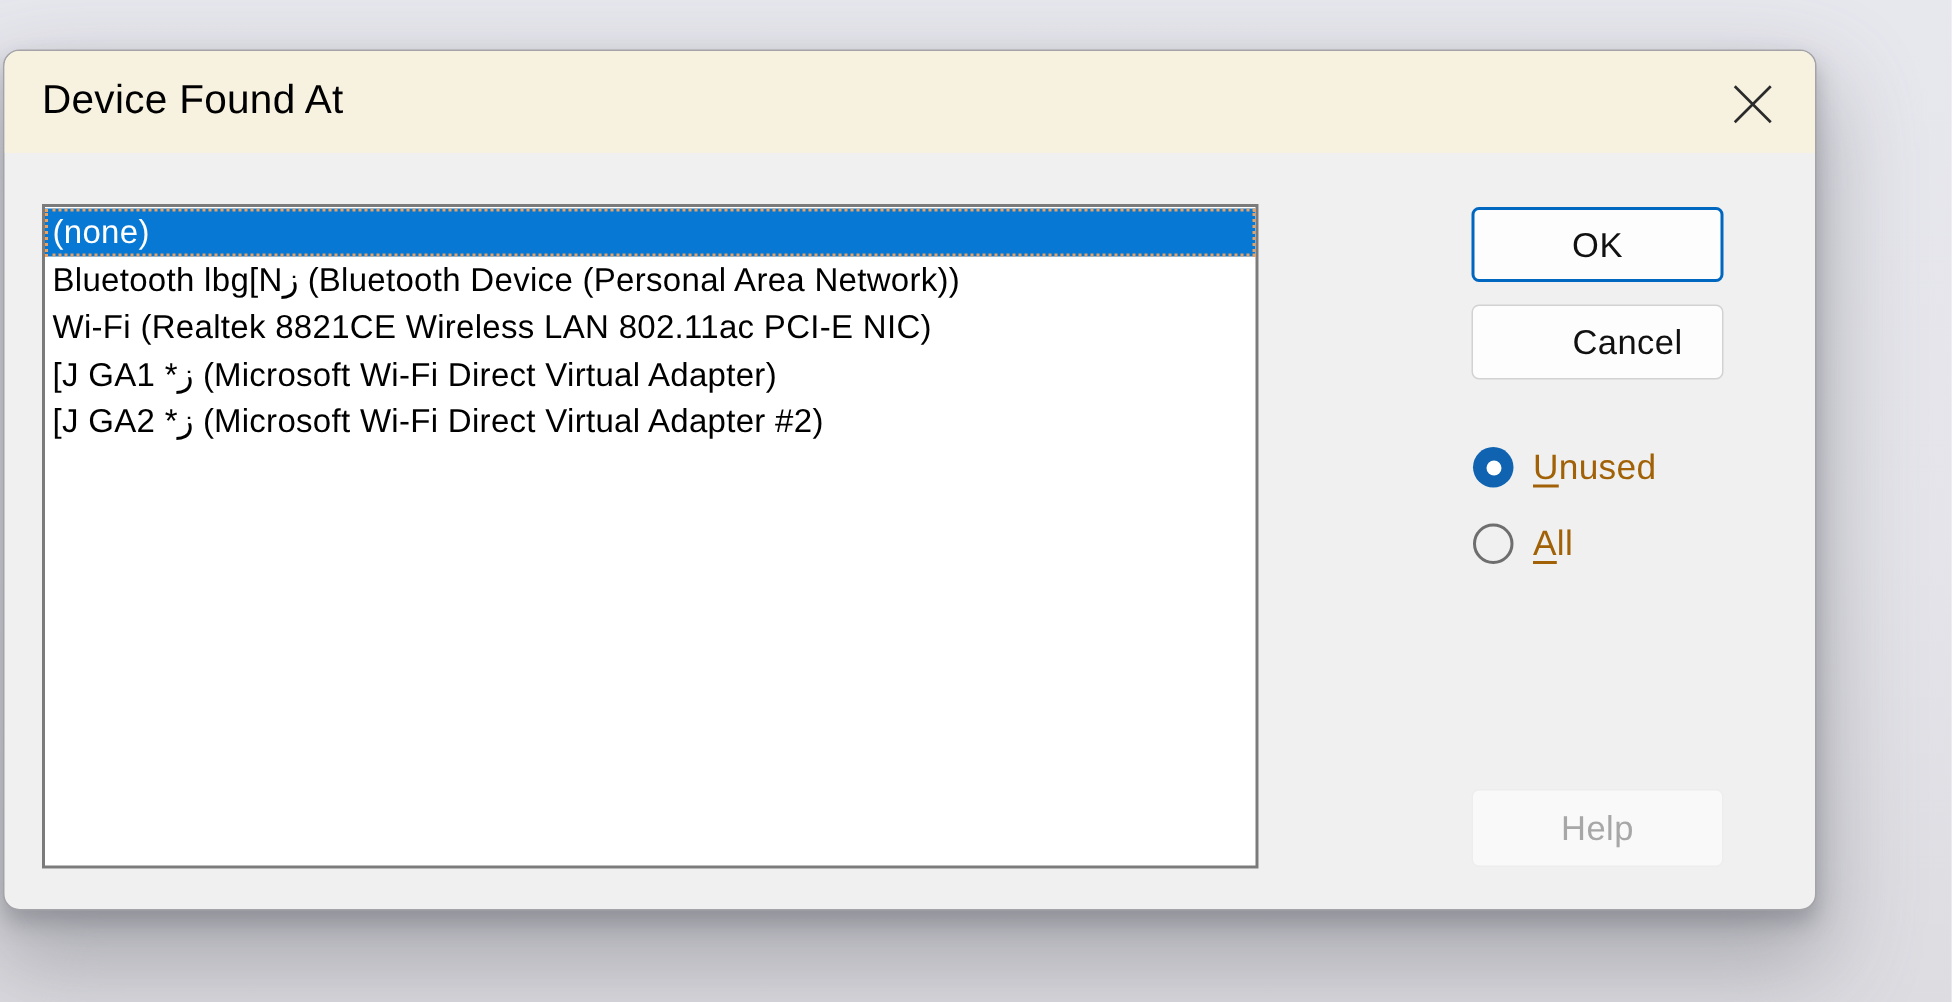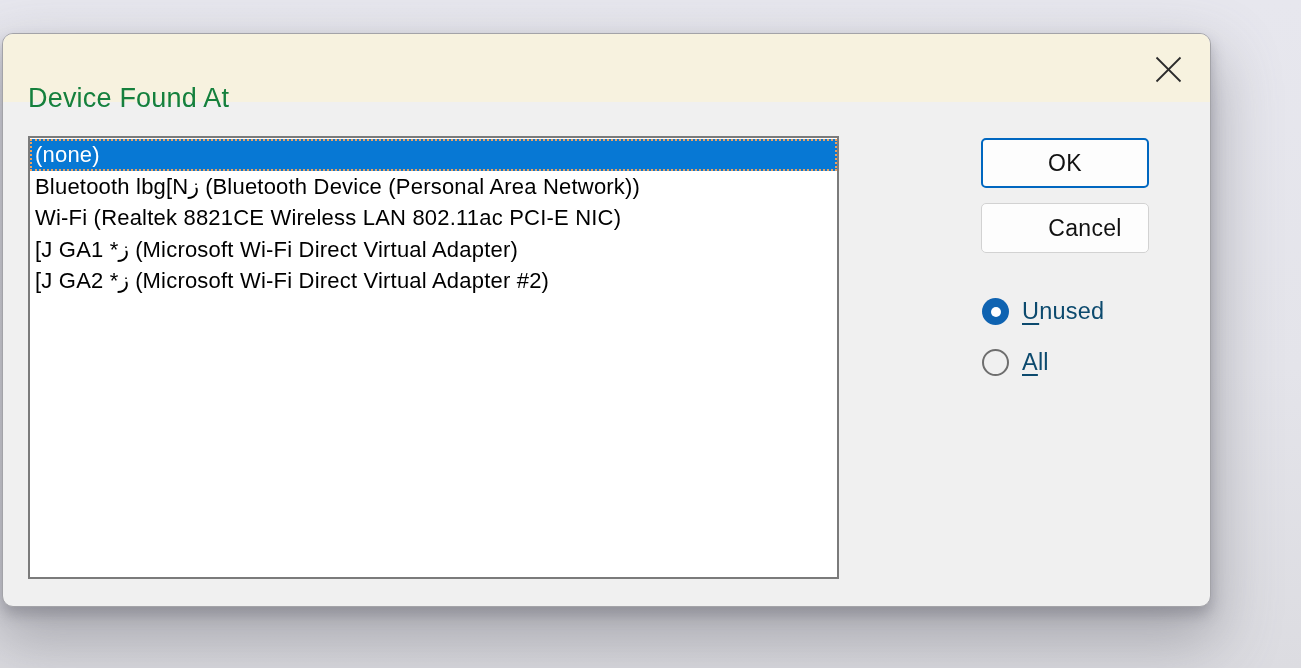--- a/index.html
+++ b/index.html
@@ -14,21 +14,21 @@
     border:1.5px solid #a3a3a8; border-radius:11px;
     background:#f0f0f0; overflow:hidden;
     box-shadow:0 8px 14px rgba(90,90,100,.35), 0 30px 60px 8px rgba(110,110,120,.45);
   }
   .titlebar {
     position:absolute; left:0; top:0; right:0; height:68px;
     background:#f7f2df;
   }
   .title {
     position:absolute; left:25px; top:17px;
-    font-size:27px; color:#15803d; letter-spacing:.2px;margin-top:32px;
+    font-size:27px; color:#000000; letter-spacing:.2px;
   }
   .close-btn {
     position:absolute; left:1141px; top:14px; width:48px; height:42px;
     background:transparent; border:none; cursor:pointer;
     display:flex; align-items:center; justify-content:center;
   }
   .close-btn svg { display:block; }
   .listbox {
     position:absolute; left:25px; top:102px; width:811px; height:443px;
     background:#ffffff; border:2px solid #7b7b7b; overflow:hidden;
@@ -63,21 +63,21 @@
   .radio.all    { top:315px; }
   .rb {
     width:27px; height:27px; border-radius:50%; flex:0 0 auto; position:relative;
   }
   .rb.checked { background:#0f63b1; }
   .rb.checked::after {
     content:""; position:absolute; left:50%; top:50%; width:10px; height:10px;
     margin:-5px 0 0 -5px; border-radius:50%; background:#ffffff;
   }
   .rb.unchecked { border:2.5px solid #6e6e6e; background:transparent; }
-  .rlabel { font-size:23.5px; color:#0c4a6e; letter-spacing:.2px; }
+  .rlabel { font-size:23.5px; color:#a16207; letter-spacing:.2px; }
   .accel { text-decoration:underline; text-underline-offset:3.5px; text-decoration-thickness:1.5px; }
 </style>
 </head>
 <body>
 
 <div class="dialog">
 
   <div class="titlebar">
     <span class="title">Device Found At</span>
     <button class="close-btn" aria-label="Close">
@@ -102,14 +102,15 @@
   <div class="radio unused">
     <span class="rb checked"></span>
     <span class="rlabel"><span class="accel">U</span><span>nused</span></span>
   </div>
 
   <div class="radio all">
     <span class="rb unchecked"></span>
     <span class="rlabel"><span class="accel">A</span><span>ll</span></span>
   </div>
 
+  <button class="btn help">Help</button>
 
 </div>
 
 </body></html>

